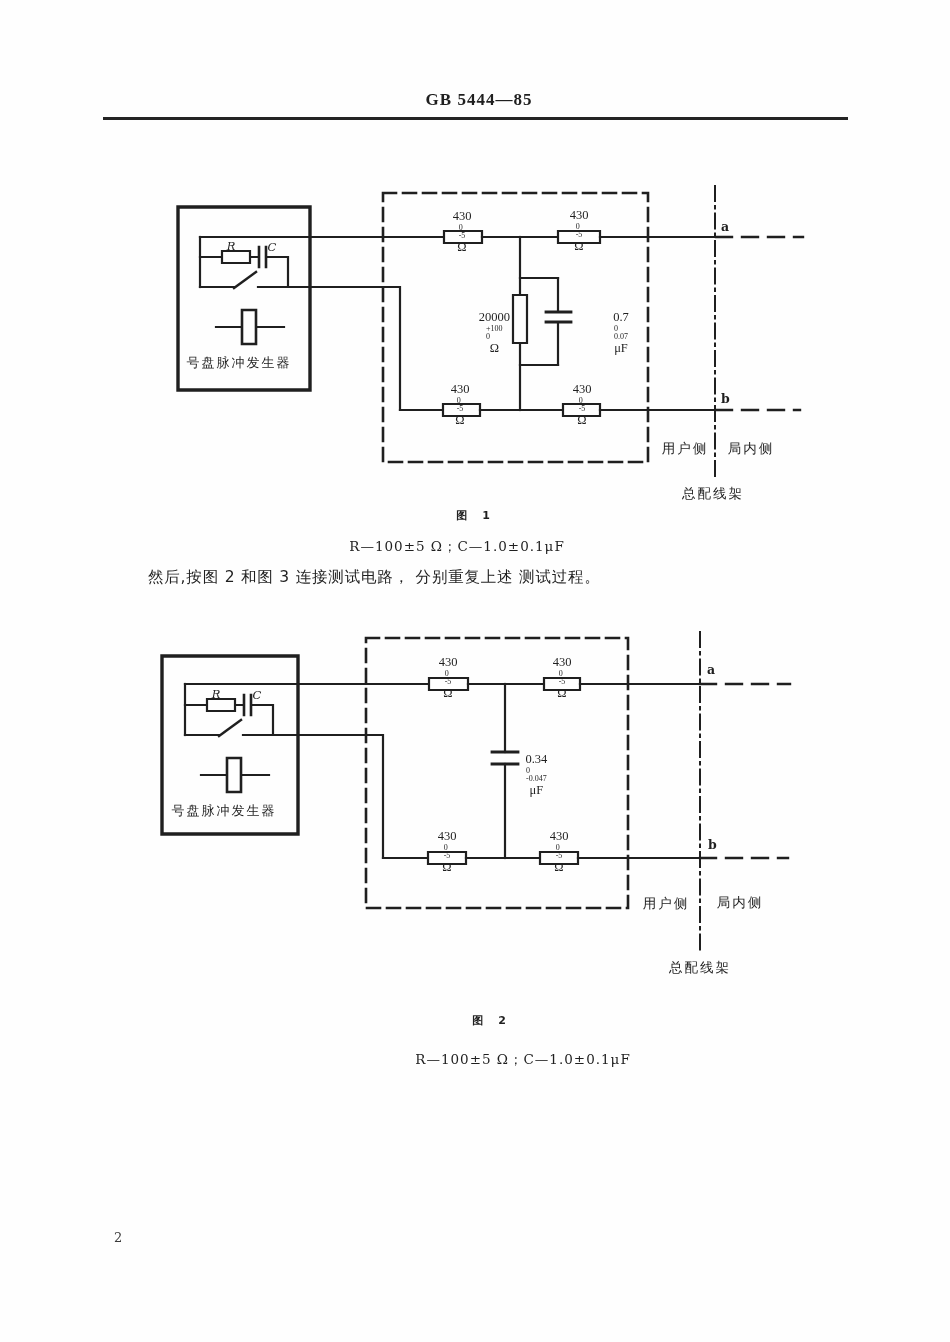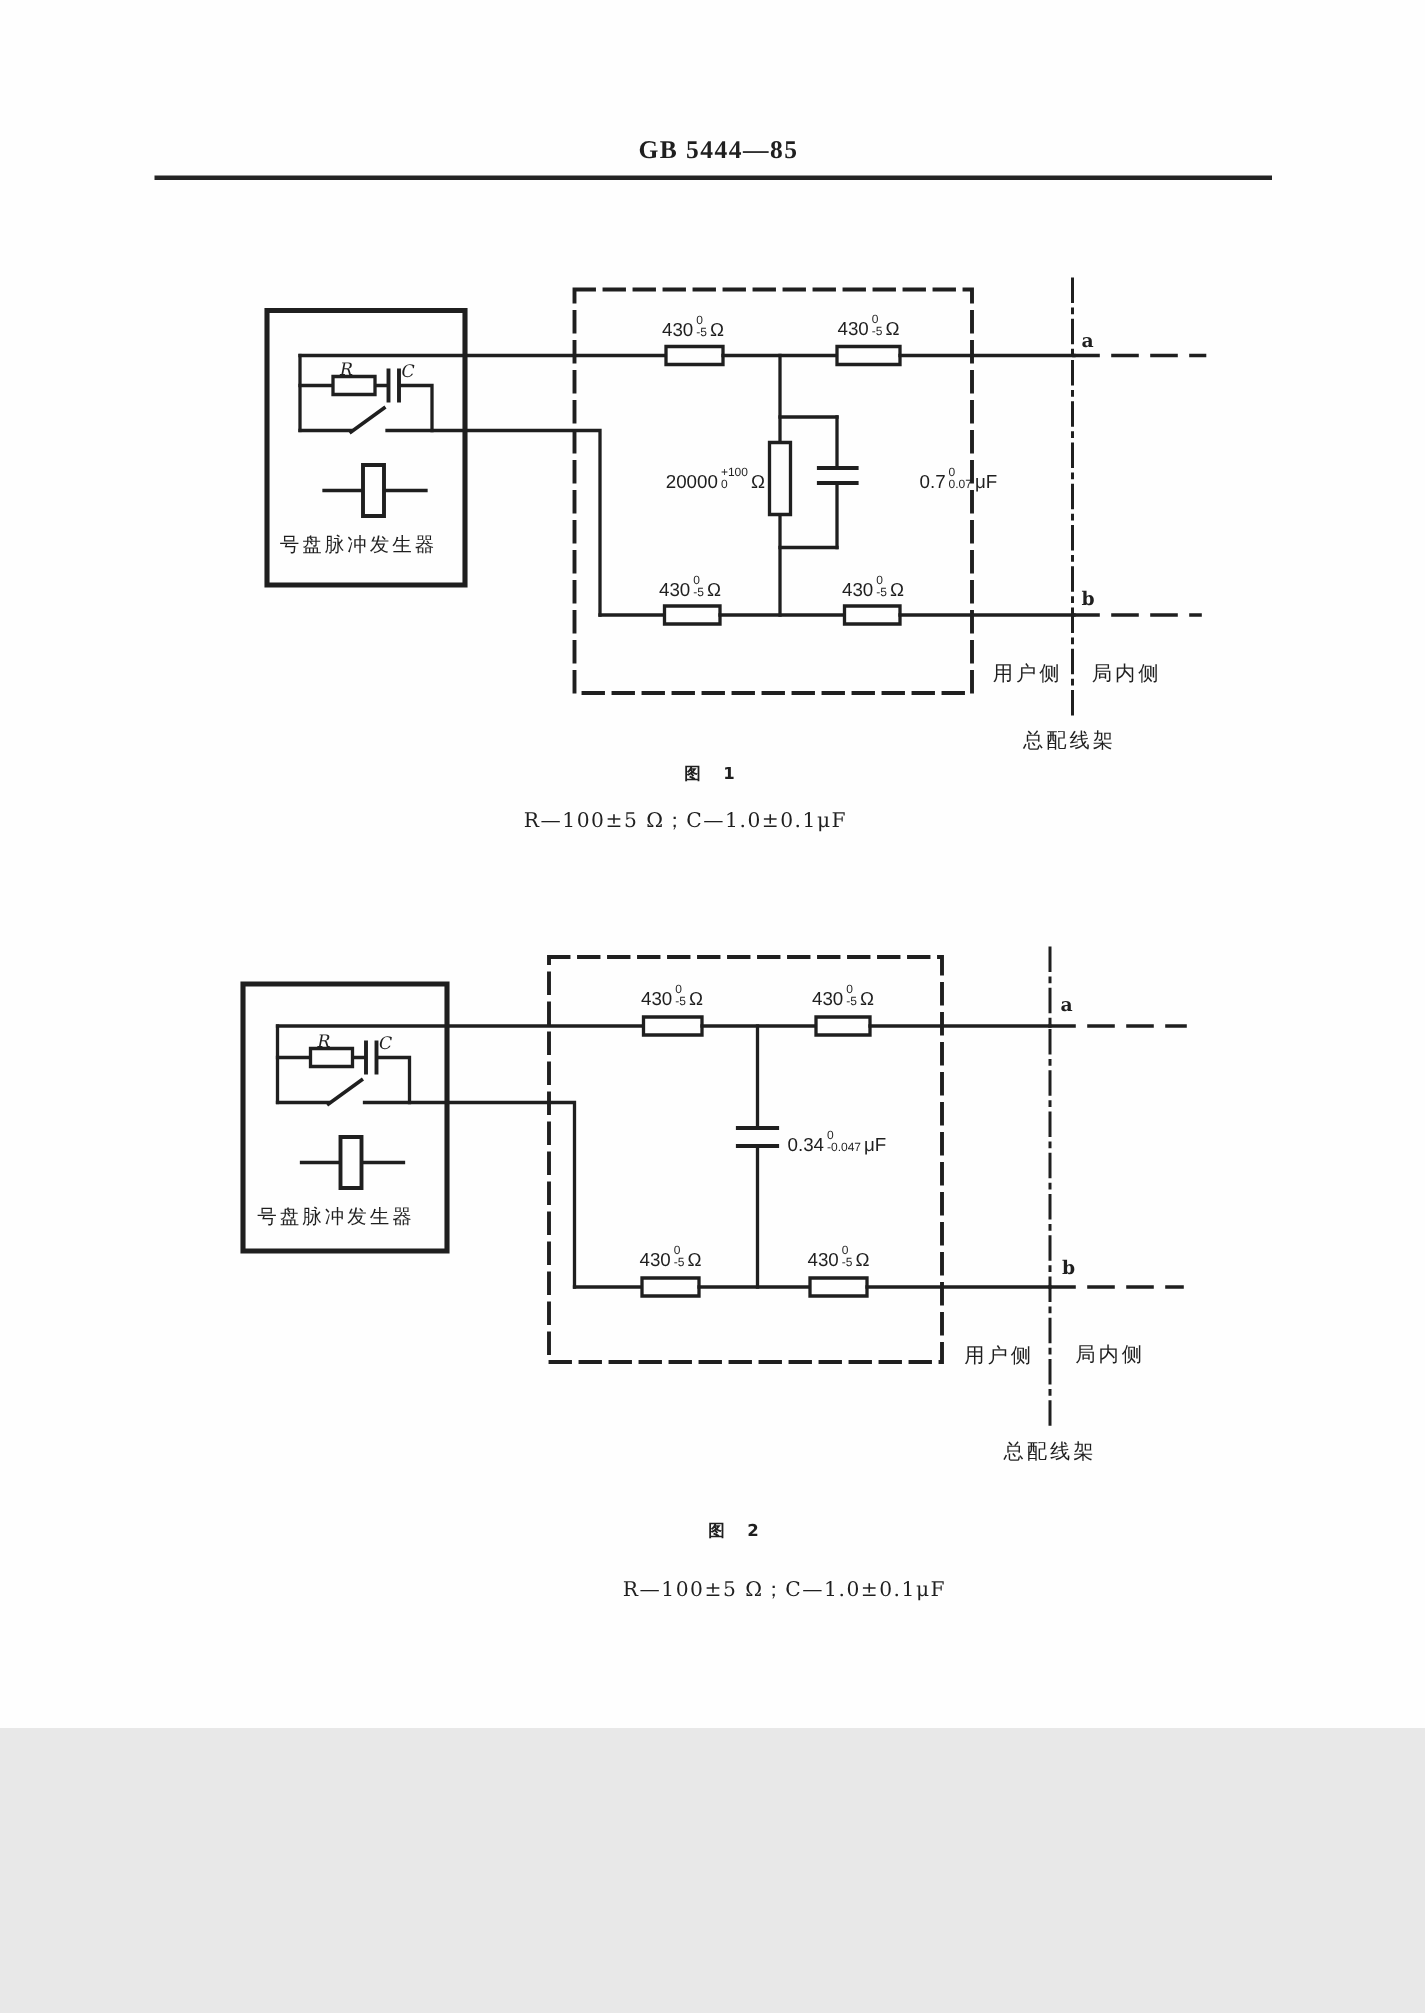--- a/index.html
+++ b/index.html
@@ -1,18 +1,18 @@
 <!DOCTYPE html>
 <html><head>
 <meta charset="utf-8">
 <style>
   html,body{margin:0;padding:0;background:#e8e8e8;}
   .page{
     position:relative;
-    width:950px;height:1152px;
+    width:950px;height:1342px;
     margin:0 auto;
     background:#fefefe;
     font-family:"DejaVu Sans",sans-serif;
     color:#1f1f1f;
     overflow:hidden;
   }
   .abs{position:absolute;white-space:nowrap;}
   .ctr{transform:translateX(-50%);}
   .rt{transform:translateX(-100%);}
   .header{
@@ -33,23 +33,23 @@
     font-family:"DejaVu Serif",serif;
     font-size:12.5px;font-weight:bold;
   }
   .rc-lab{
     font-family:"DejaVu Serif",serif;
     font-style:italic;font-size:11.5px;
   }
   .pageno{font-family:"DejaVu Serif",serif;font-size:13px;color:#3a3a3a;}
   
   .tol{
-    display:inline-flex;align-items:flex-end;
-    font-family:Liberation Sans, sans-serif;
-    font-size:12.5px;line-height:1;gap:1px;
+    display:inline-flex;align-items:center;
+    font-family:Liberation Serif, serif;
+    font-size:12.5px;line-height:1;gap:1px;flex-direction:column;
   }
   .tol .stack{
     display:inline-flex;flex-direction:column;align-items:flex-start;
     font-size:8px;line-height:1.05;margin:0 1px;
   }
   svg{position:absolute;left:0;top:0;}
   svg *{vector-effect:non-scaling-stroke;}
 </style>
 </head>
 <body>
@@ -192,20 +192,21 @@
   <span class="abs rc-lab ctr" style="left:272px;top:240px;">C</span>
   <span class="abs ctr gen-label cjk" style="left:239px;top:354px;">号盘脉冲发生器</span>
   <span class="abs term" style="left:721px;top:219px;">a</span>
   <span class="abs term" style="left:721px;top:391px;">b</span>
   <span class="abs ctr side-label cjk" style="left:685px;top:440px;">用户侧</span>
   <span class="abs ctr side-label cjk" style="left:751px;top:440px;">局内侧</span>
   <span class="abs ctr side-label cjk" style="left:713px;top:485px;">总配线架</span>
   <span class="abs ctr cap-title cjk" style="left:474px;top:508px;">图　1</span>
   <span class="abs ctr cap-sub" style="left:457px;top:538px;">R—100±5 Ω；C—1.0±0.1μF</span>
 
+  <span class="abs para cjk" style="left:148px;top:567px;">然后,按图 2 和图 3 连接测试电路， 分别重复上述 测试过程。</span>
 
   <span class="abs ctr tol" style="left:448px;top:656px;">
       <span>430</span>
       <span class="stack">
         <span>0</span>
         <span>-5</span>
       </span>
       <span>Ω</span>
     </span>
   <span class="abs ctr tol" style="left:562px;top:656px;">

